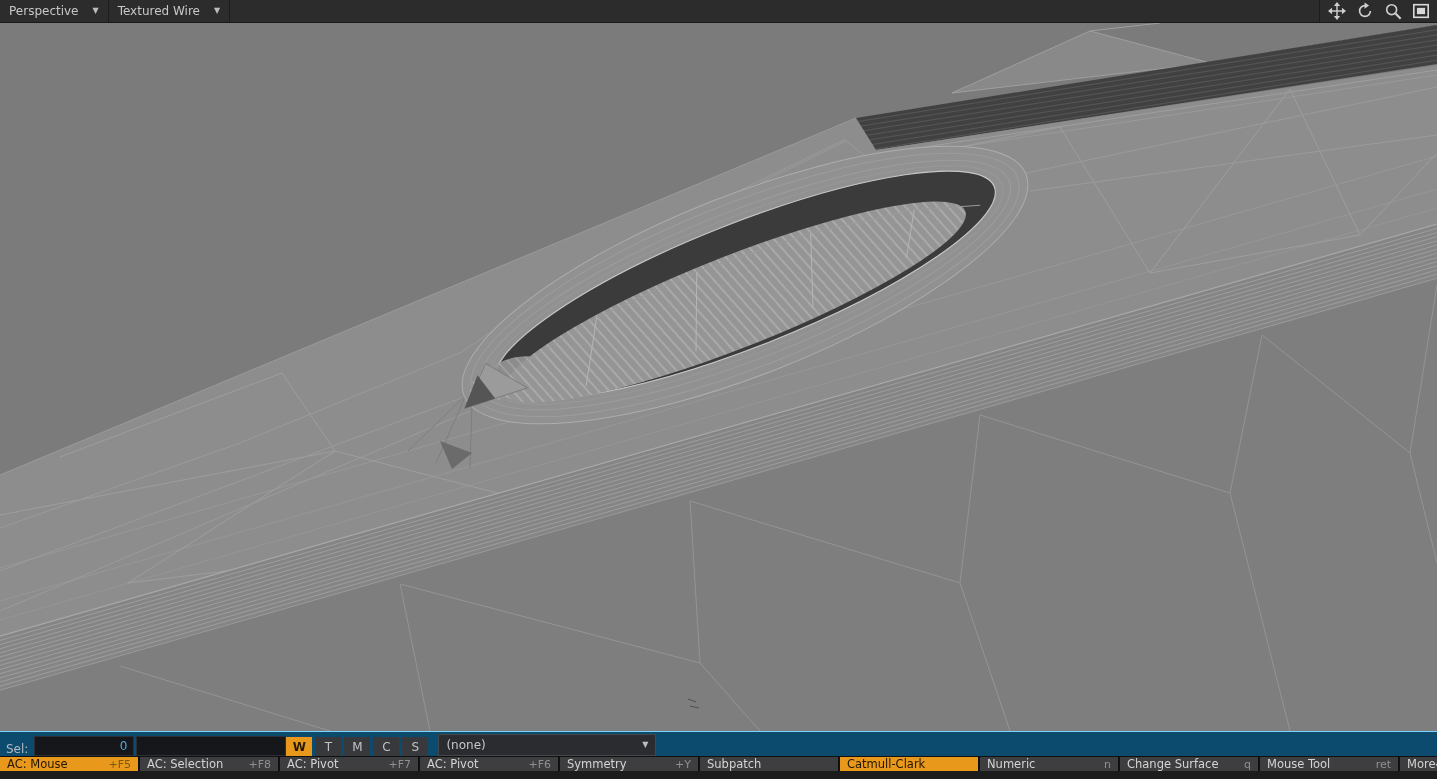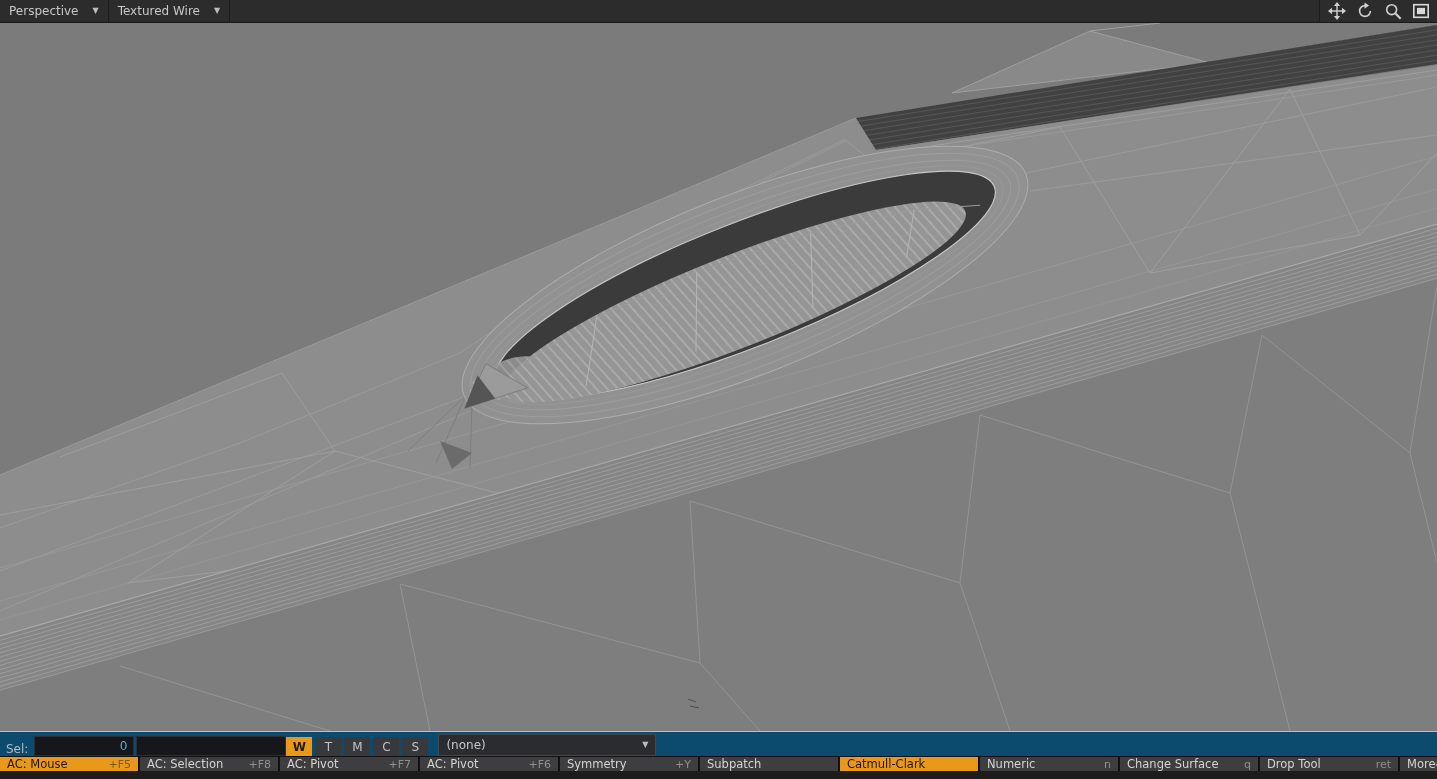--- a/index.html
+++ b/index.html
@@ -277,21 +277,21 @@
     </div>
     <div class="tbtn">
       <span>Numeric</span>
       <span class="sc">n</span>
     </div>
     <div class="tbtn">
       <span>Change Surface</span>
       <span class="sc">q</span>
     </div>
     <div class="tbtn">
-      <span>Drop Tool</span>
+      <span>Mouse Tool</span>
       <span class="sc">ret</span>
     </div>
     <div class="tbtn more">
       <span>More</span>
       <span class="arw">▼</span>
     </div>
   </div>
 
 </div>
 

